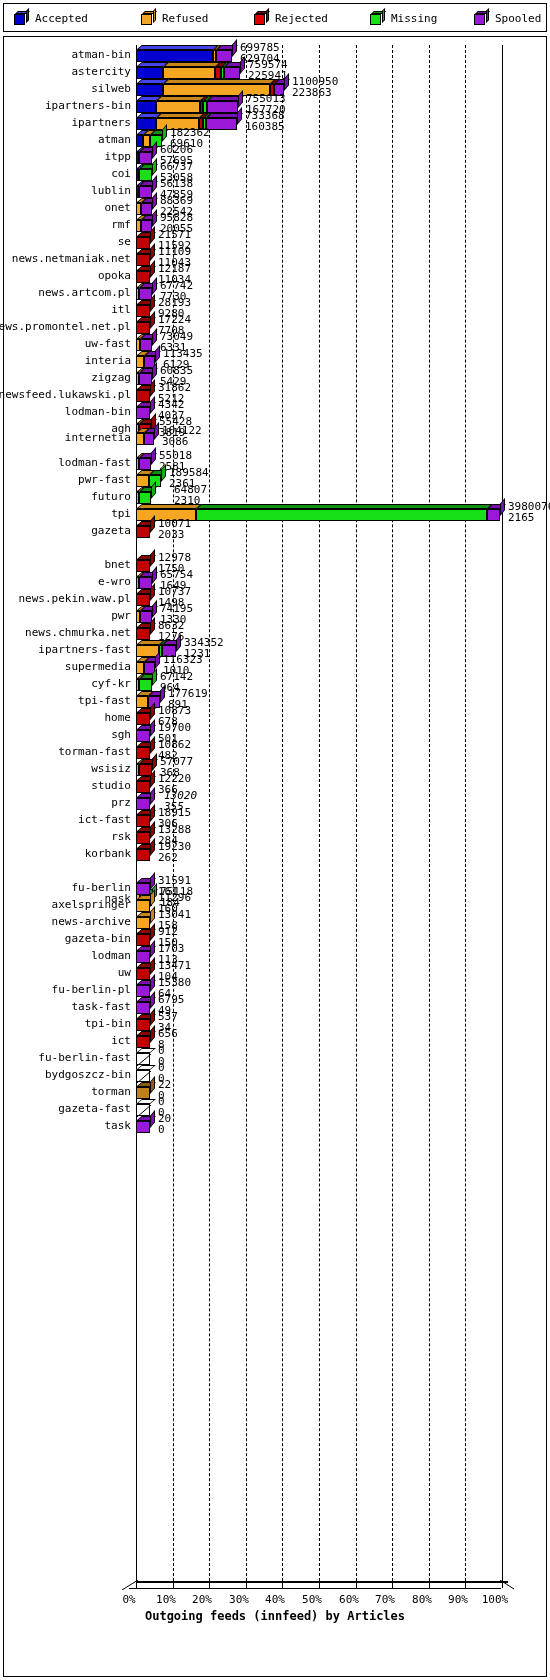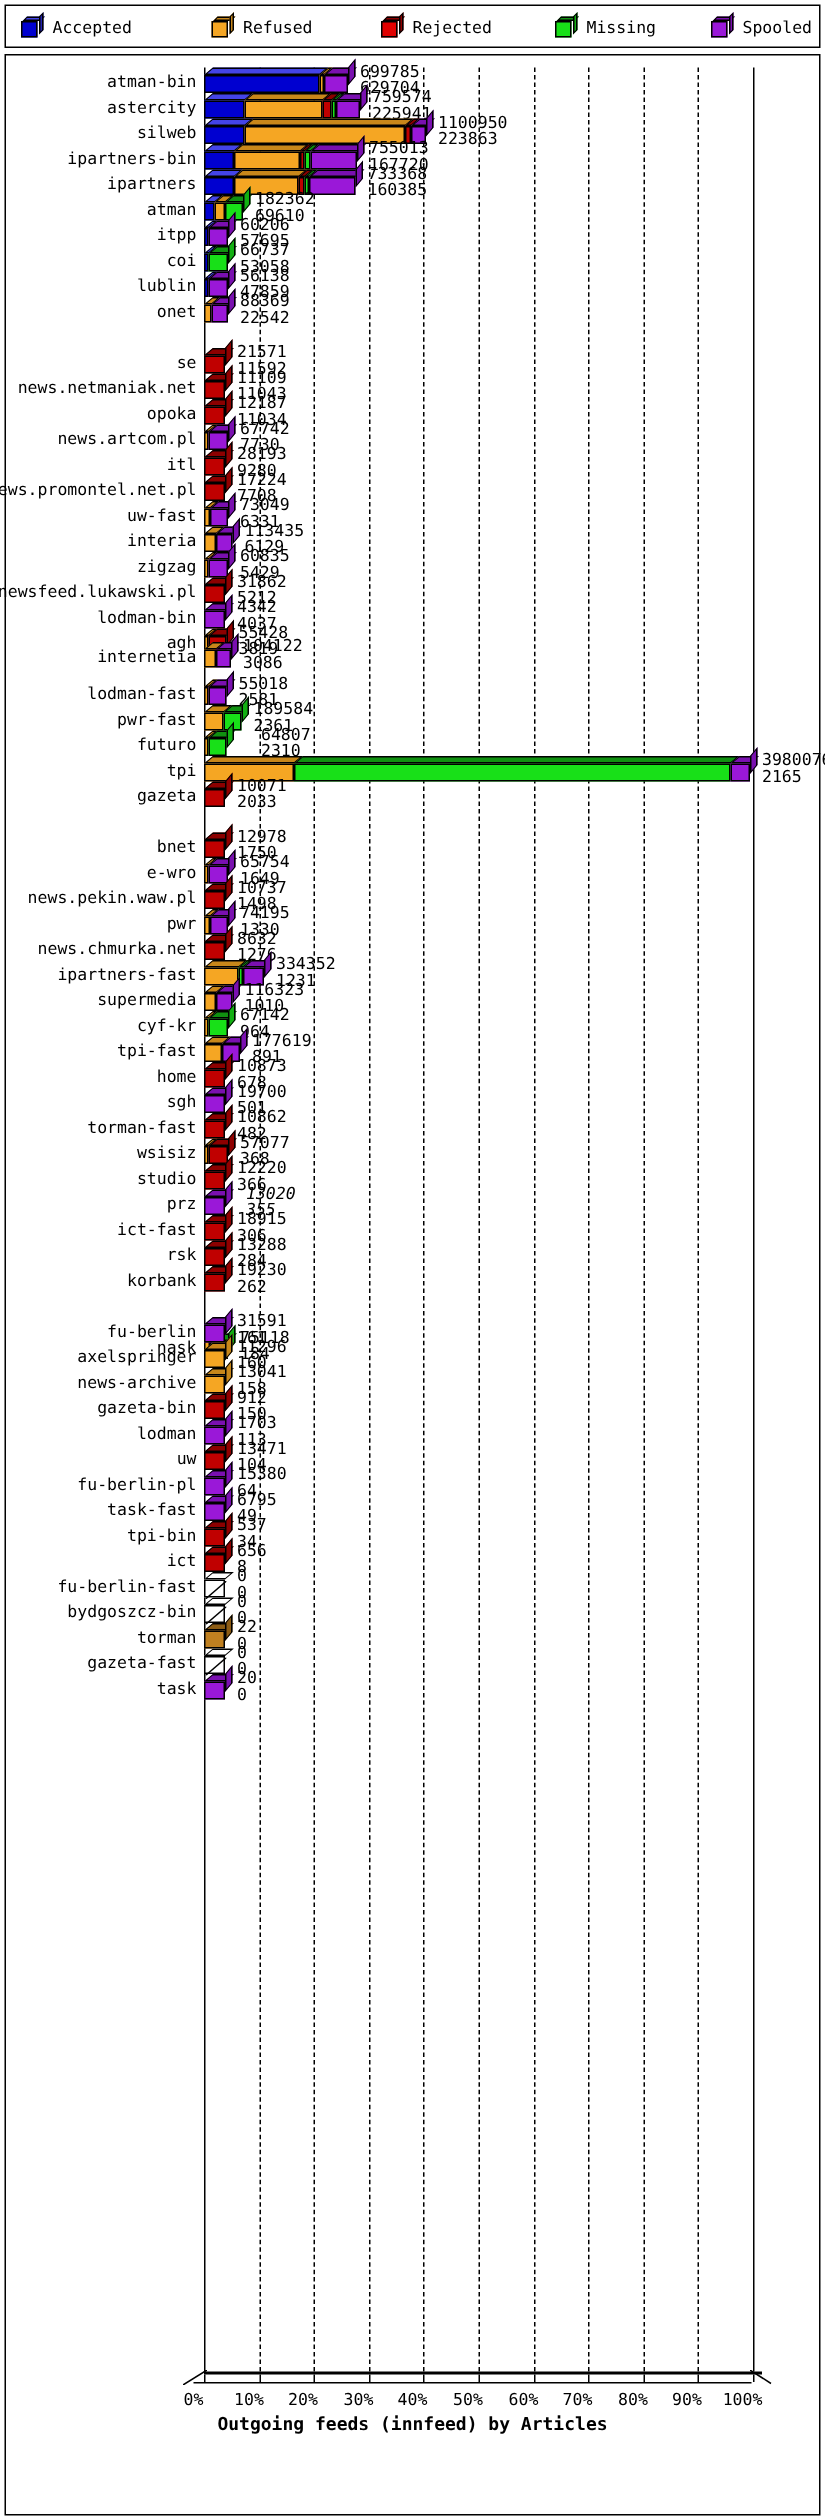--- a/index.html
+++ b/index.html
@@ -269,20 +269,34 @@
             <div class="segtop" style="left: 0px; width: 5px; top: -5px; background: rgb(200, 135, 26);"></div>
             <div class="seg" style="left: 5px; width: 11px; background: rgb(154, 24, 216);"></div>
             <div class="segtop" style="left: 5px; width: 11px; top: -5px; background: rgb(122, 16, 176);"></div>
             <div class="capside" style="left: 16px; top: -5px; background: rgb(122, 16, 176);"></div>
           </div>
           <div class="vals" style="left: 24px;">
             <b>88369</b>
             <b>22542</b>
           </div>
         </div>
+        <div class="row" style="top: 170px;">
+          <div class="rlabel">rmf</div>
+          <div class="bars" style="width: 16px;">
+            <div class="seg" style="left: 0px; width: 5px; background: rgb(245, 166, 35);"></div>
+            <div class="segtop" style="left: 0px; width: 5px; top: -5px; background: rgb(200, 135, 26);"></div>
+            <div class="seg" style="left: 5px; width: 11px; background: rgb(154, 24, 216);"></div>
+            <div class="segtop" style="left: 5px; width: 11px; top: -5px; background: rgb(122, 16, 176);"></div>
+            <div class="capside" style="left: 16px; top: -5px; background: rgb(122, 16, 176);"></div>
+          </div>
+          <div class="vals" style="left: 24px;">
+            <b>95828</b>
+            <b>20055</b>
+          </div>
+        </div>
         <div class="row" style="top: 187px;">
           <div class="rlabel">se</div>
           <div class="bars" style="width: 14px;">
             <div class="seg" style="left: 0px; width: 14px; background: rgb(192, 0, 0);"></div>
             <div class="segtop" style="left: 0px; width: 14px; top: -5px; background: rgb(140, 0, 0);"></div>
             <div class="capside" style="left: 14px; top: -5px; background: rgb(144, 0, 0);"></div>
           </div>
           <div class="vals" style="left: 22px;">
             <b>21571</b>
             <b>11592</b>

